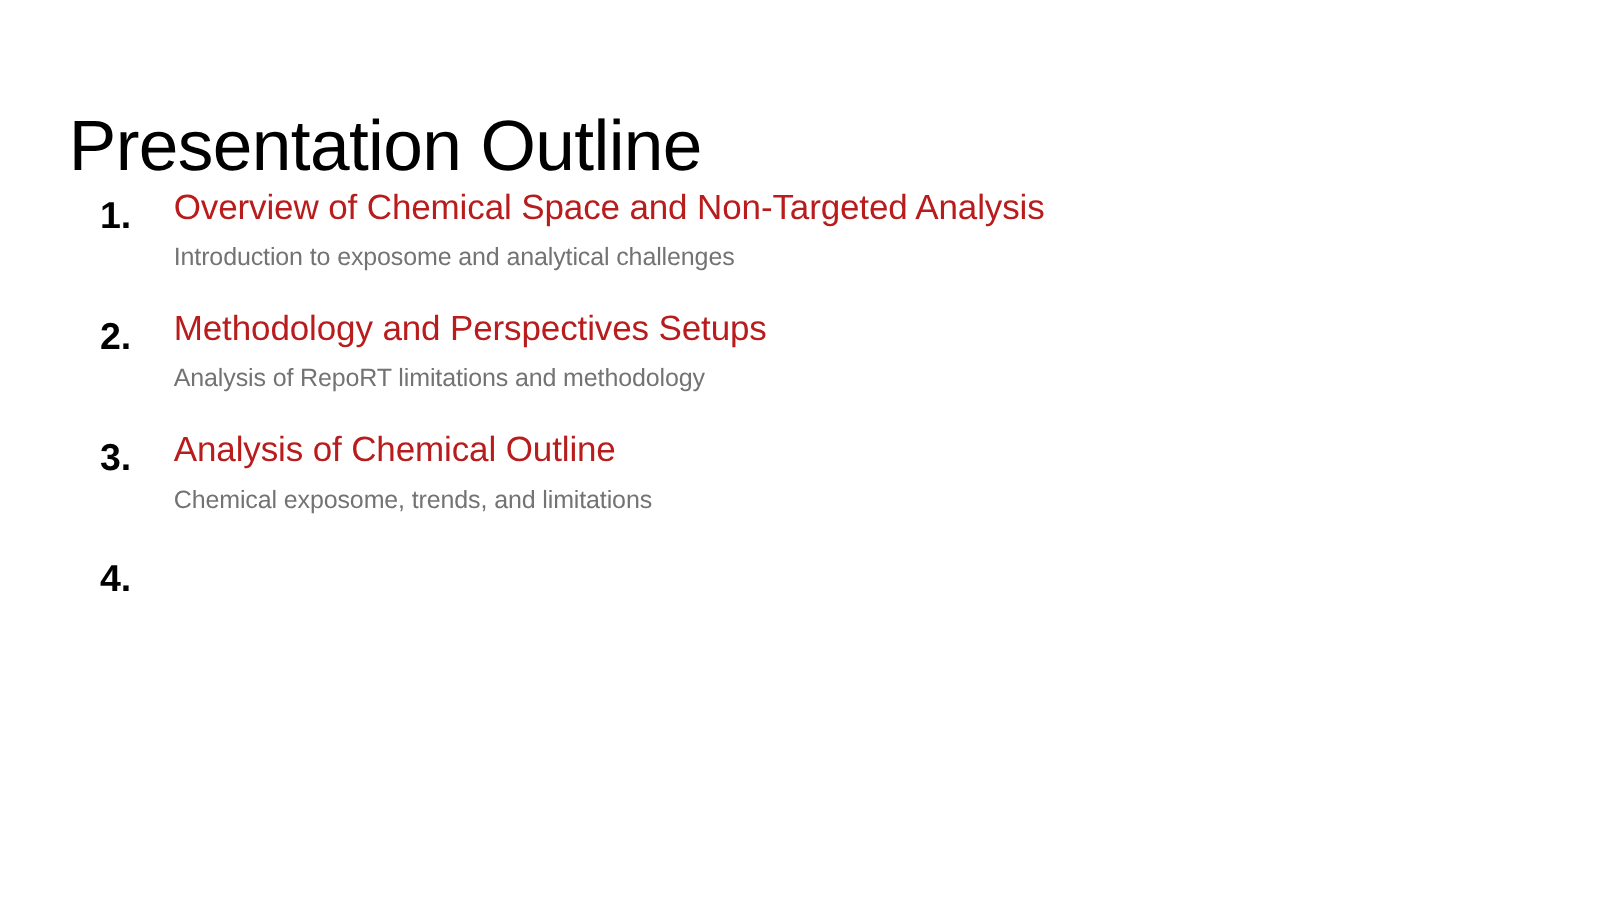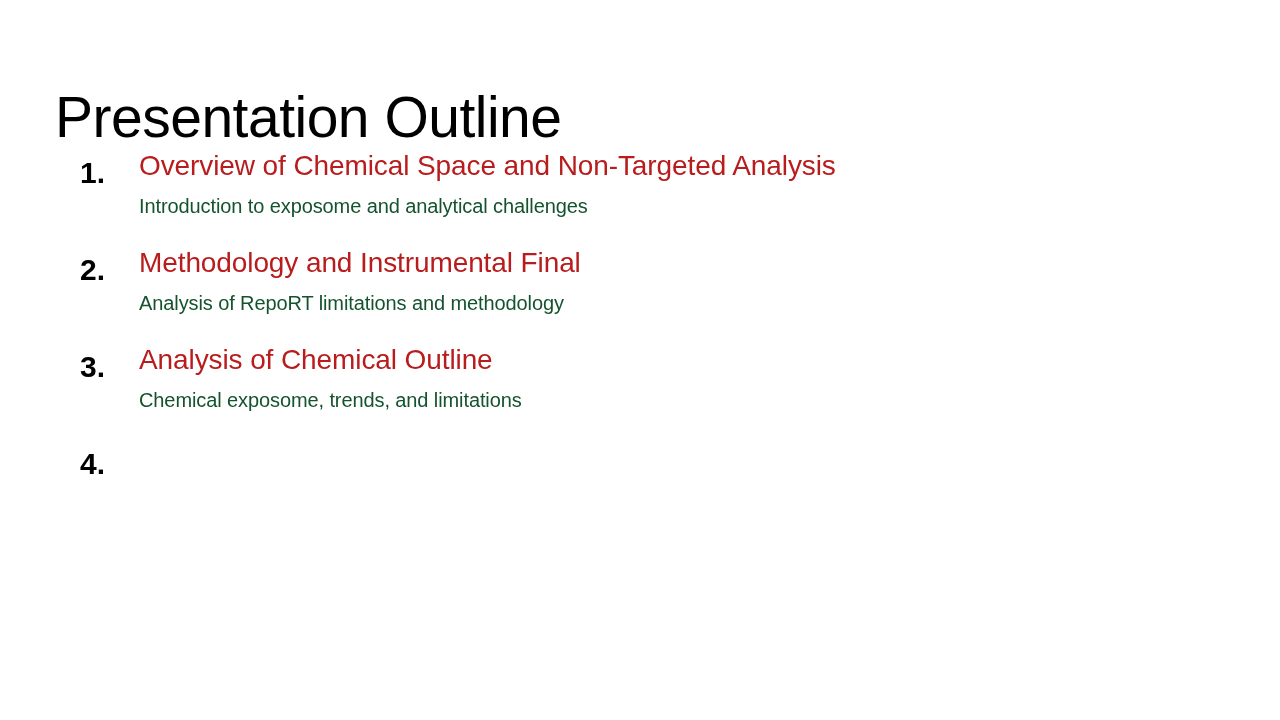--- a/index.html
+++ b/index.html
@@ -78,21 +78,21 @@
     letter-spacing: -0.1px;
     white-space: nowrap;
     margin: 0;
     padding-top: 6px;
   }
 
   .item-subtitle {
     font-size: 20px;
     line-height: 1.2;
     font-weight: 400;
-    color: #14532d;
+    color: #737373;
     letter-spacing: -0.1px;
     white-space: nowrap;
     margin: 0;
     padding-top: 12px;
   }
 </style>
 </head>
 <body>
 
 <div class="slide">
@@ -105,21 +105,21 @@
       <div class="item-number">1.</div>
       <div class="item-body">
         <div class="item-heading">Overview of Chemical Space and Non-Targeted Analysis</div>
         <div class="item-subtitle">Introduction to exposome and analytical challenges</div>
       </div>
     </div>
 
     <div class="outline-item">
       <div class="item-number">2.</div>
       <div class="item-body">
-        <div class="item-heading">Methodology and Instrumental Final</div>
+        <div class="item-heading">Methodology and Perspectives Setups</div>
         <div class="item-subtitle">Analysis of RepoRT limitations and methodology</div>
       </div>
     </div>
 
     <div class="outline-item">
       <div class="item-number">3.</div>
       <div class="item-body">
         <div class="item-heading">Analysis of Chemical Outline</div>
         <div class="item-subtitle">Chemical exposome, trends, and limitations</div>
       </div>

